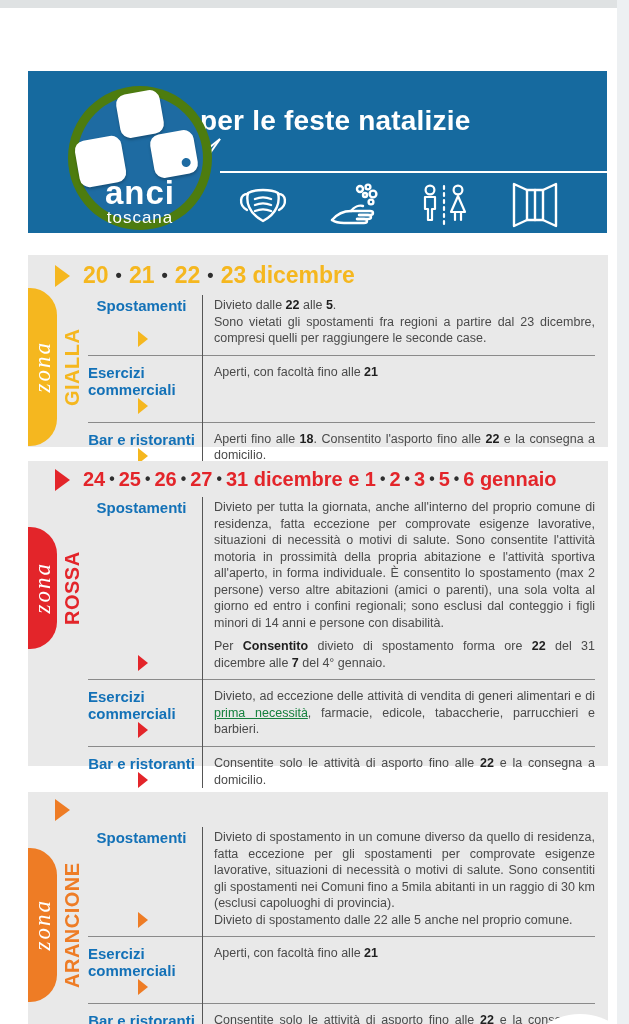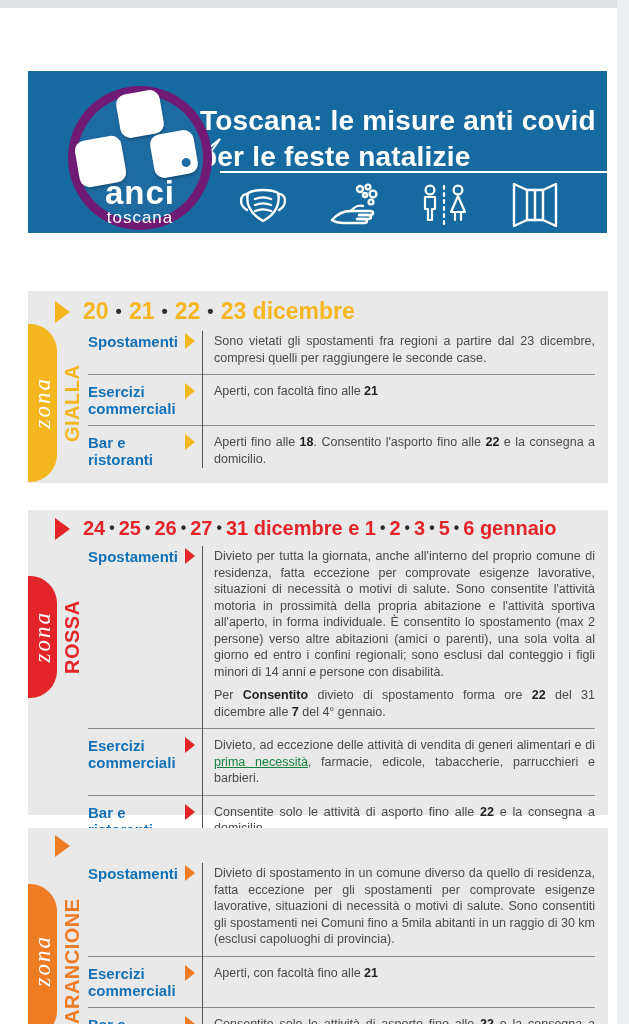--- a/index.html
+++ b/index.html
@@ -5,52 +5,52 @@
   html,body{margin:0;padding:0;}
   body{font-family:"Liberation Sans",sans-serif;background:#ffffff;}
   #page{position:relative;width:629px;height:1024px;overflow:hidden;background:#ffffff;}
 
   
   .top-band{position:absolute;left:0;top:0;width:629px;height:8px;z-index:5;}
   .right-band{position:absolute;right:0;top:0;width:12px;height:1024px;z-index:5;}
 
   
   #header{position:absolute;left:28px;top:71px;width:579px;height:162px;}
-  .logo{position:absolute;left:40px;top:15px;width:144px;height:144px;border-radius:50%;background:#701a75;z-index:2;}
+  .logo{position:absolute;left:40px;top:15px;width:144px;height:144px;border-radius:50%;background:#4d7c0f;z-index:2;}
   .logo-inner{position:absolute;inset:9px;border-radius:50%;background:#1e6ba2;}
   .sq{position:absolute;background:#fff;border-radius:10px;transform:rotate(-10deg);z-index:2;box-shadow:0 2px 3px rgba(0,0,0,.25);}
   .sq1{left:50px;top:6px;width:44px;height:44px;}
   .sq2{left:9px;top:52px;width:47px;height:47px;}
   .sq3{left:84px;top:46px;width:44px;height:44px;}
   .sqdot{position:absolute;right:7px;bottom:7px;width:9px;height:9px;border-radius:50%;background:#1e6ba2;}
   .logo-t1{position:absolute;left:0;right:0;top:90px;text-align:center;color:#fff;font-size:33px;font-weight:bold;letter-spacing:1px;line-height:1;z-index:3;}
   .logo-t2{position:absolute;left:0;right:0;top:122px;text-align:center;color:#fff;font-size:17px;letter-spacing:1px;z-index:3;}
   .title{position:absolute;left:172px;top:32px;color:#fff;font-size:28px;font-weight:bold;line-height:36px;letter-spacing:.2px;}
   .title-line{position:absolute;left:192px;top:100px;right:0;height:2px;background:#fff;}
   .pointer{position:absolute;left:148px;top:60px;width:50px;height:44px;}
   .hicons{position:absolute;left:170px;right:6px;top:108px;bottom:2px;display:flex;align-items:center;justify-content:space-evenly;}
   .hicons svg{display:block;}
 
   
-  .sec{position:absolute;left:28px;width:580px;background:#e9e9e9;margin-top:36px;}
+  .sec{position:absolute;left:28px;width:580px;background:#e9e9e9;}
   .sec-gialla{top:255px;height:192px;}
-  .sec-rossa{top:474px;height:305px;}
+  .sec-rossa{top:461px;height:305px;}
   .sec-arancione{top:792px;height:232px;overflow:hidden;}
 
   .heading{display:flex;align-items:center;gap:13px;padding:7px 0 4px 27px;}
   .h-arrow{width:0;height:0;border-left:15px solid var(--zone);border-top:11px solid transparent;border-bottom:11px solid transparent;flex-shrink:0;}
   .h-text{font-weight:bold;color:var(--zone);white-space:nowrap;font-size:23px;}
   .sec-rossa .h-text{font-size:20px;}
   .h-text .dot{color:#2e2e2e;font-size:.78em;margin:0 7px;vertical-align:.12em;}
   .sec-rossa .h-text .dot{margin:0 4px;}
 
   .rows{position:relative;margin:0 13px 0 60px;padding-top:2px;}
   .vline{position:absolute;left:114px;top:2px;bottom:2px;width:1px;background:#555;}
   .row{display:grid;grid-template-columns:114px 1fr;padding:2px 0;}
-  .label-cell{display:flex;align-items:flex-start;justify-content:space-between;padding-right:7px;}
+  .label-cell{display:flex;align-items:center;justify-content:space-between;padding-right:7px;flex-direction:column;}
   .label{color:#1371b7;font-weight:bold;font-size:15px;line-height:17px;}
   .l-arrow{width:0;height:0;border-left:10px solid var(--zone);border-top:8px solid transparent;border-bottom:8px solid transparent;flex-shrink:0;margin-left:3px;}
   .text-cell{padding-left:12px;color:#4a4a4a;font-size:12.5px;line-height:16.5px;}
   .text-cell p{margin:0;text-align:justify;}
   .text-cell p.gap{margin-top:7px;}
   .text-cell b{color:#1f1f1f;}
   .link{color:#15803d;text-decoration:underline;cursor:pointer;}
   hr.rdiv{border:none;border-top:1px solid #8a8a8a;margin:6px 0;}
 
   .tab{position:absolute;left:0;width:29px;background:var(--zone);border-radius:0 27px 27px 0;display:flex;align-items:center;justify-content:center;}
@@ -75,21 +75,20 @@
       <div class="logo-inner"></div>
       <div class="sq sq1"></div>
       <div class="sq sq2"></div>
       <div class="sq sq3">
           <i class="sqdot"></i>
         </div>
       <div class="logo-t1">anci</div>
       <div class="logo-t2">toscana</div>
     </div>
     <div class="title">
-      <div>Toscana: le misure anti covid</div>
       <div>per le feste natalizie</div>
     </div>
     <div class="title-line"></div>
     <svg class="pointer" viewBox="0 0 50 44">
       <line x1="4" y1="40" x2="44" y2="8" stroke="#fff" stroke-width="2"></line>
       <line x1="20" y1="42" x2="44" y2="8" stroke="#fff" stroke-width="2"></line>
     </svg>
     <div class="hicons">
       <span>
         <svg width="56" height="48" viewBox="0 0 56 48" fill="none" stroke="#fff" stroke-width="2.4" stroke-linecap="round" stroke-linejoin="round">
@@ -142,20 +141,21 @@
       <span class="h-text"><span class="seg">20</span><span class="dot">•</span><span class="seg">21</span><span class="dot">•</span><span class="seg">22</span><span class="dot">•</span><span class="seg">23 dicembre</span></span>
     </div>
     <div class="rows">
       <div class="vline"></div>
       <div class="row">
         <div class="label-cell">
           <span class="label">Spostamenti</span>
           <span class="l-arrow"></span>
         </div>
         <div class="text-cell">
+            <p><span>Divieto dalle </span><b>22</b><span> alle </span><b>5</b><span>.</span></p>
             <p><span>Sono vietati gli spostamenti fra regioni a partire dal 23 dicembre, compresi quelli per raggiungere le seconde case.</span></p>
           </div>
       </div>
       <hr class="rdiv">
       <div class="row">
         <div class="label-cell">
           <span class="label">Esercizi commerciali</span>
           <span class="l-arrow"></span>
         </div>
         <div class="text-cell">
@@ -229,20 +229,21 @@
     </div>
     <div class="rows">
       <div class="vline"></div>
       <div class="row">
         <div class="label-cell">
           <span class="label">Spostamenti</span>
           <span class="l-arrow"></span>
         </div>
         <div class="text-cell">
             <p><span>Divieto di spostamento in un comune diverso da quello di residenza, fatta eccezione per gli spostamenti per comprovate esigenze lavorative, situazioni di necessità o motivi di salute. Sono consentiti gli spostamenti nei Comuni fino a 5mila abitanti in un raggio di 30 km (esclusi capoluoghi di provincia).</span></p>
+            <p><span>Divieto di spostamento dalle 22 alle 5 anche nel proprio comune.</span></p>
           </div>
       </div>
       <hr class="rdiv">
       <div class="row">
         <div class="label-cell">
           <span class="label">Esercizi commerciali</span>
           <span class="l-arrow"></span>
         </div>
         <div class="text-cell">
             <p><span>Aperti, con facoltà fino alle </span><b>21</b></p>

